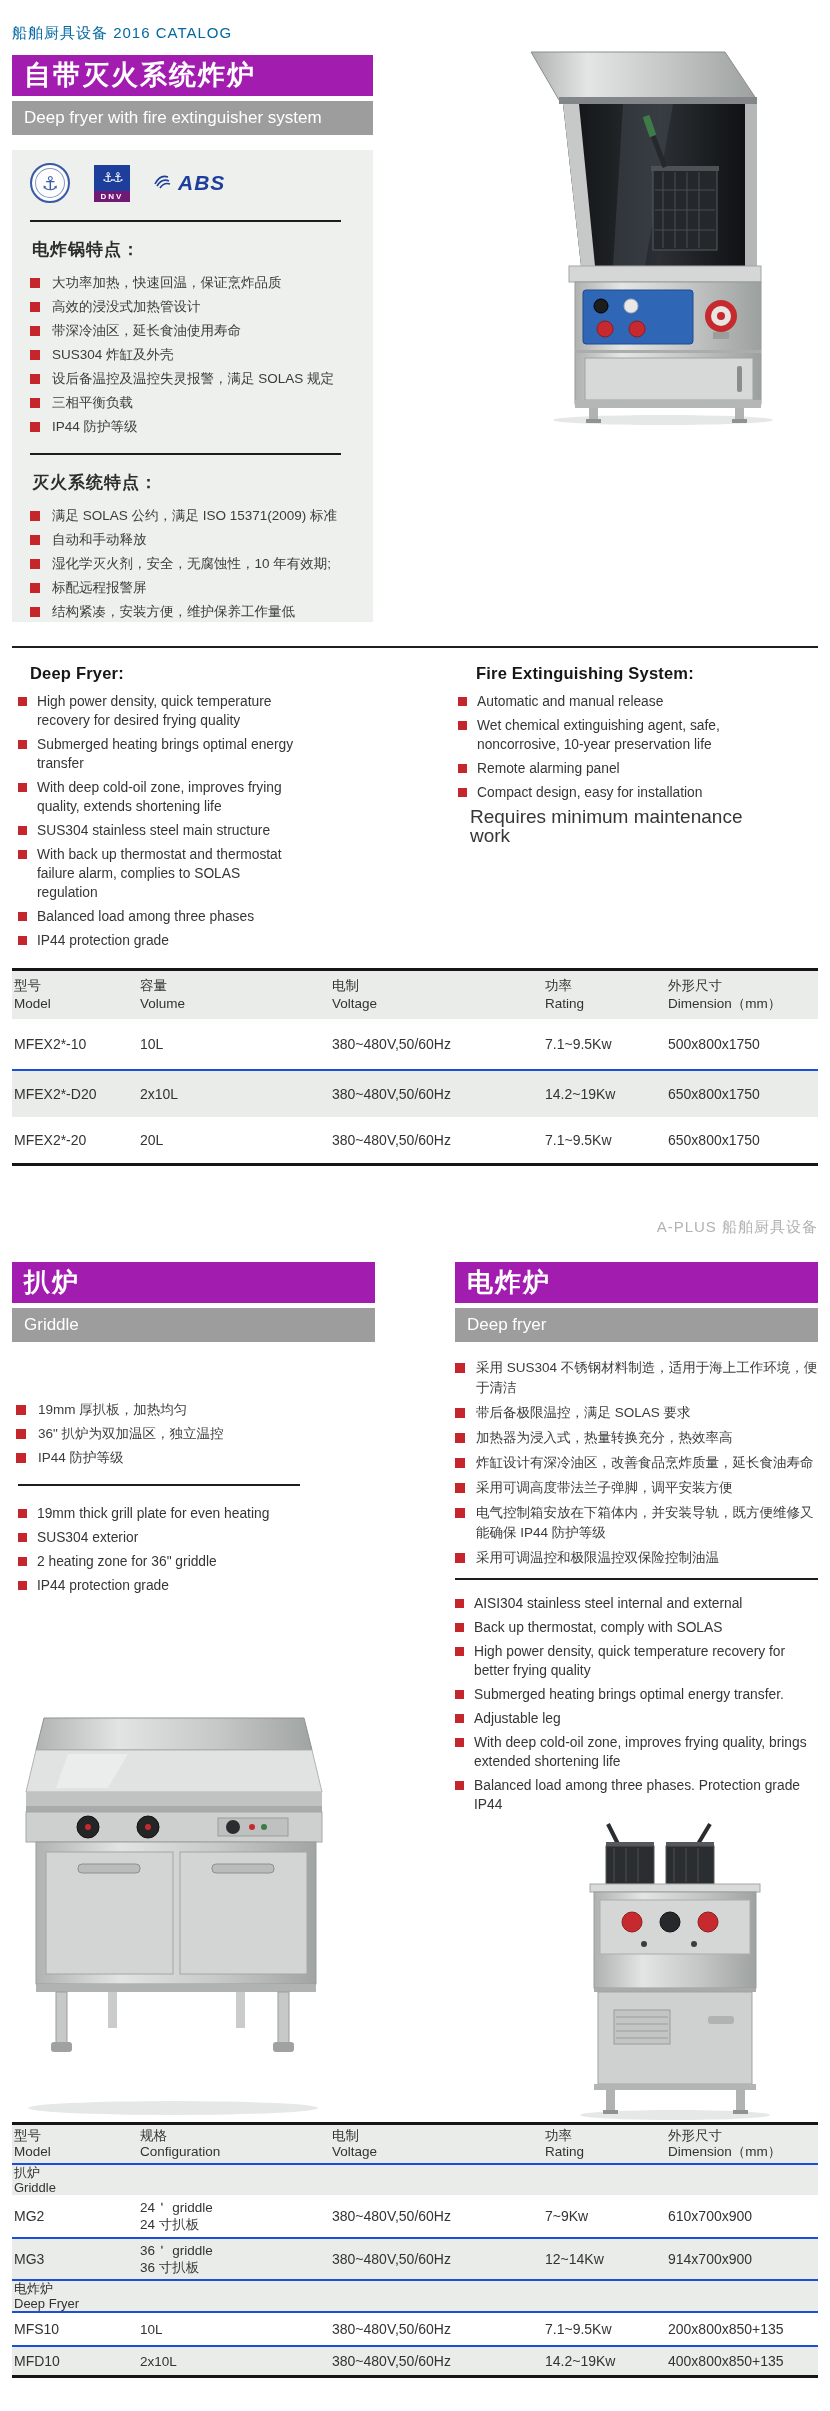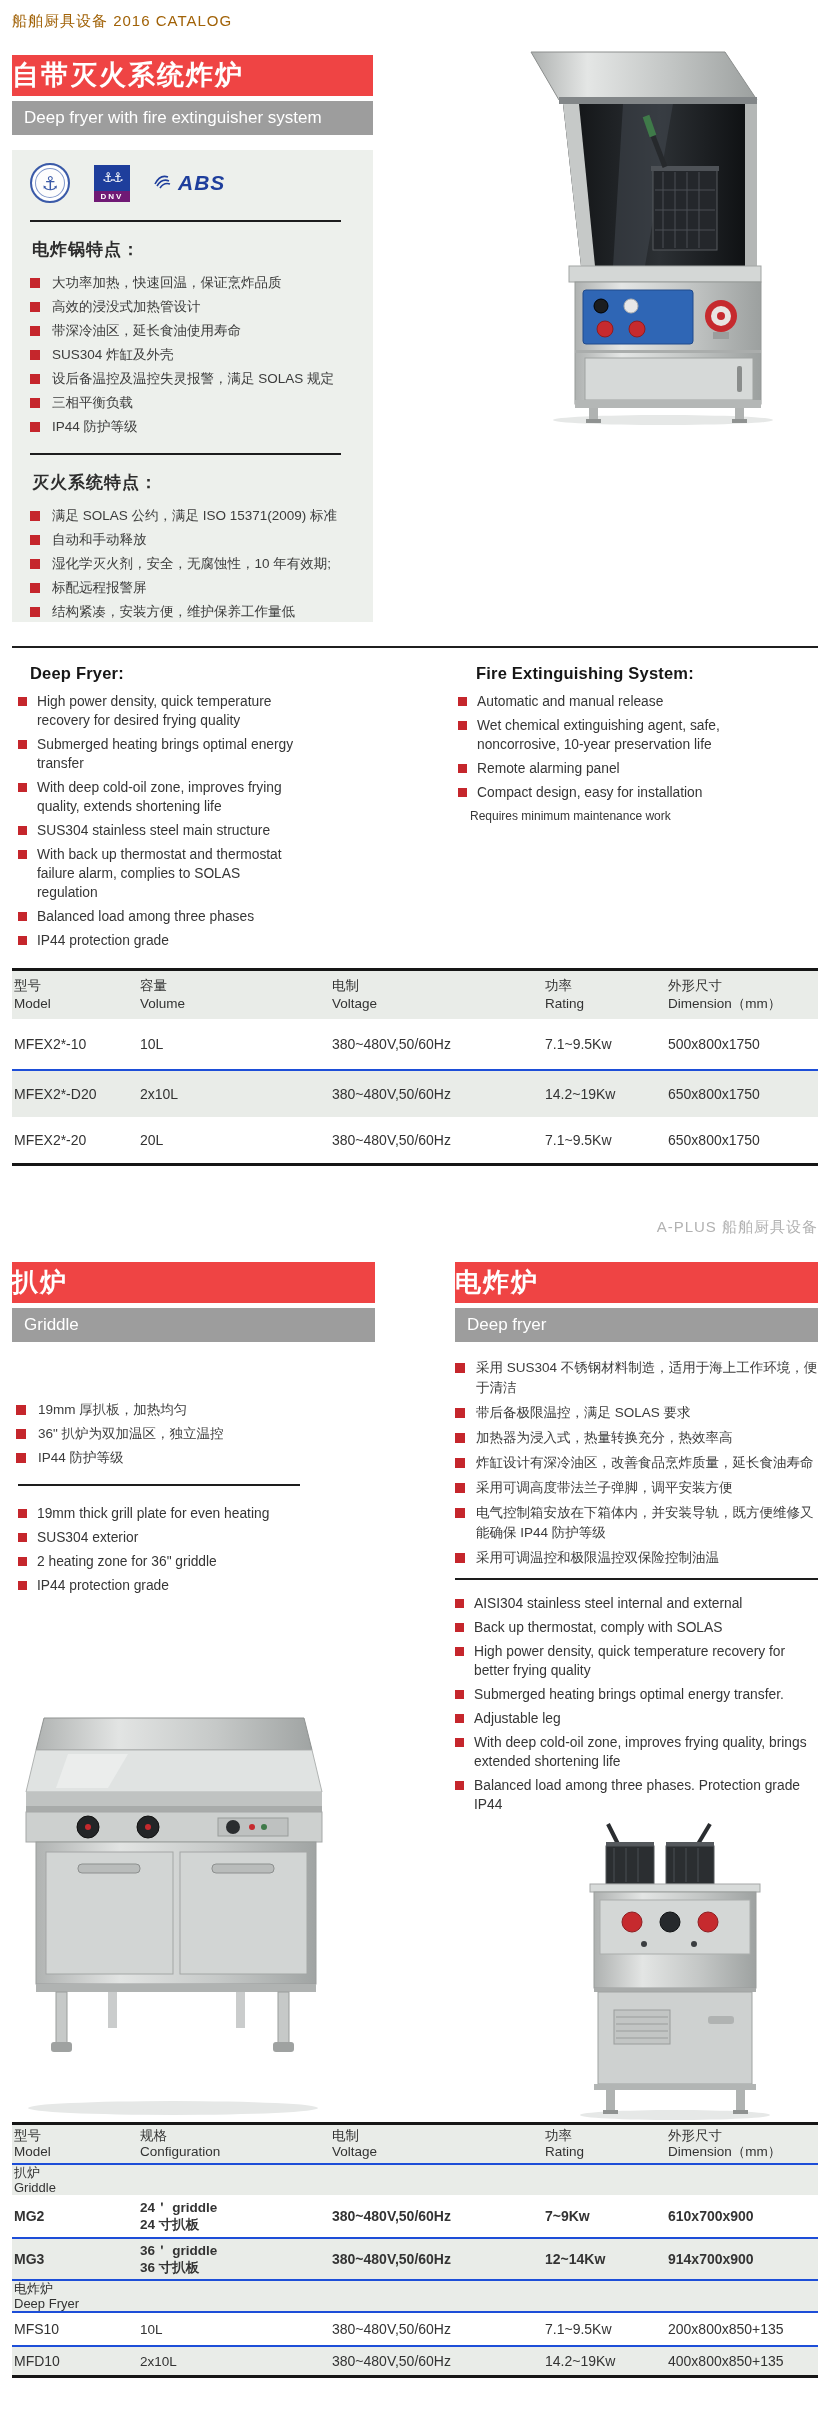--- a/index.html
+++ b/index.html
@@ -4,25 +4,25 @@
 <style>
   * { box-sizing: border-box; margin: 0; padding: 0; }
   html,body { background:#ffffff; }
   body {
     width: 830px; height: 2411px; position: relative; overflow: hidden;
     font-family: "Liberation Sans", "DejaVu Sans", sans-serif; color:#3c3c3c;
   }
   .abs { position: absolute; }
 
   
-  #hdr { left:12px; top:12px; font-size:15px; color:#a16207; letter-spacing:1px; }
+  #hdr { left:12px; top:24px; font-size:15px; color:#0369a1; letter-spacing:1px; }
   #aplus { right:12px; top:1218px; font-size:15px; color:#b2b2b2; letter-spacing:1px; }
 
   
-  .banner-red { background:#ef4444; color:#fff; font-weight:bold; letter-spacing:2px; }
+  .banner-red { background:#a21caf; color:#fff; font-weight:bold; padding-left:12px; letter-spacing:2px; }
   .banner-gray { background:#9d9d9d; color:#fff; padding-left:12px; }
   #banner1r { left:12px; top:55px; width:361px; height:41px; font-size:27px; line-height:41px; }
   #banner1g { left:12px; top:101px; width:361px; height:34px; font-size:17px; line-height:34px; }
   #banner2r { left:12px;  top:1262px; width:363px; height:41px; font-size:26px; line-height:41px; }
   #banner2g { left:12px;  top:1308px; width:363px; height:34px; font-size:17px; line-height:34px; }
   #banner3r { left:455px; top:1262px; width:363px; height:41px; font-size:26px; line-height:41px; }
   #banner3g { left:455px; top:1308px; width:363px; height:34px; font-size:17px; line-height:34px; }
 
   
   #panel1 { left:12px; top:150px; width:361px; height:472px; background:#edf0ec; padding:10px 14px 0 10px; }
@@ -42,40 +42,40 @@
   .blist li { display:flex; margin-left:8px; }
   .blist .sq { flex:0 0 10px; width:10px; height:10px; background:#c5262c; margin:7px 12px 0 0; }
   .blist .tx { font-size:13.5px; line-height:24px; color:#3c3c3c; }
 
   
   #rule1 { left:12px; top:646px; width:806px; height:2px; background:#1f1f1f; }
   .en-col h3 { font-size:16.5px; color:#161616; margin:0 0 9px 18px; letter-spacing:0.2px; }
   .en-col li { display:flex; margin:0 0 6px 0; }
   .en-col .sq { flex:0 0 9px; width:9px; height:9px; background:#c5262c; margin:5px 9px 0 0; }
   .en-col .tx { font-size:13.8px; line-height:19px; color:#363636; }
-  .en-col .note { font-size:12px; line-height:19px; color:#363636; margin-left:18px; }
+  .en-col .note { font-size:19px; line-height:19px; color:#363636; margin-left:18px; }
   #encol1 { left:12px; top:664px; width:292px; }
   #encol2 { left:452px; top:664px; width:334px; }
 
   
   .tbl { width:806px; border-top:3px solid #161616; border-bottom:3px solid #161616; }
   #tbl1 { left:12px; top:968px; }
   #tbl2 { left:12px; top:2122px; }
   .trow { display:grid; grid-template-columns:126px 192px 213px 123px 1fr; padding-left:2px; align-items:center; }
   .thead { background:#e9ece8; min-height:48px; }
   #tbl2 .thead { min-height:38px; }
   .hcell div { font-size:13.5px; line-height:18px; color:#333; }
   #tbl2 .hcell div { line-height:16px; }
   .cell { font-size:14px; color:#333; }
   .shade { background:#e9ece8; }
   .wsep { border-top:2px solid #1d4ed8; }
   .r50 { min-height:50px; } .r48 { min-height:48px; } .r46 { min-height:46px; }
   .grp { min-height:32px; }
   .grp .gcell div { font-size:13px; line-height:15px; color:#333; }
-  .r42 { min-height:42px;font-weight:bold; } .r34 { min-height:34px; } .r30 { min-height:30px; }
+  .r42 { min-height:42px; } .r34 { min-height:34px; } .r30 { min-height:30px; }
   .cfg div { font-size:13.5px; line-height:17px; }
 
   
   #gridcol { left:12px; top:1398px; width:420px; }
   #gridcol .blist li { margin-left:4px; }
   .divider2 { height:2px; background:#1d1d1d; width:282px; margin:14px 0 18px 6px; }
   .enlist { list-style:none; }
   .enlist li { display:flex; margin:0 0 5px 6px; }
   .enlist .sq { flex:0 0 9px; width:9px; height:9px; background:#c5262c; margin:5px 10px 0 0; }
   .enlist .tx { font-size:13.8px; line-height:19px; color:#363636; }

